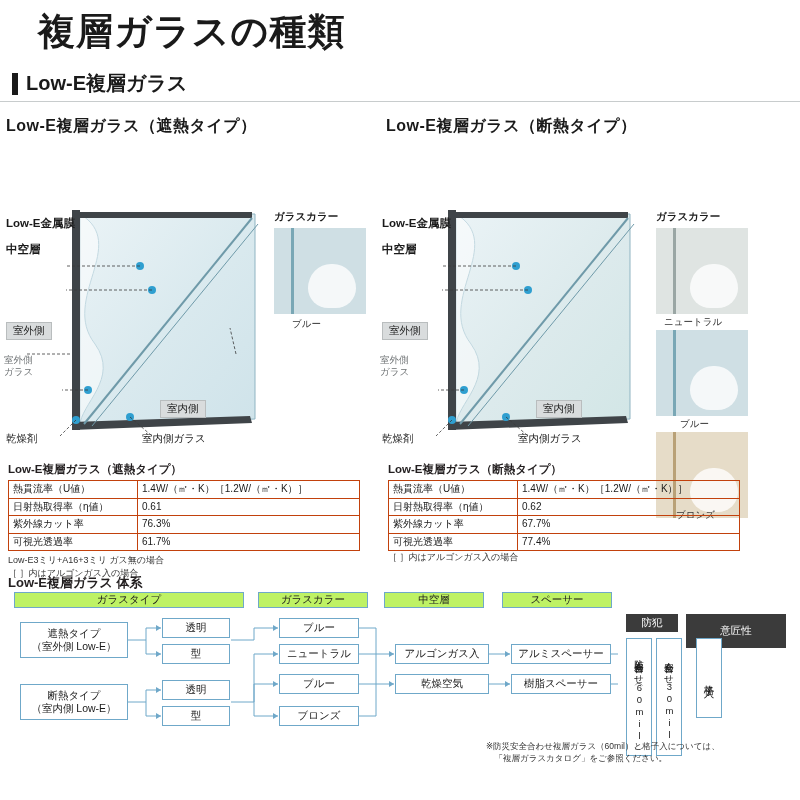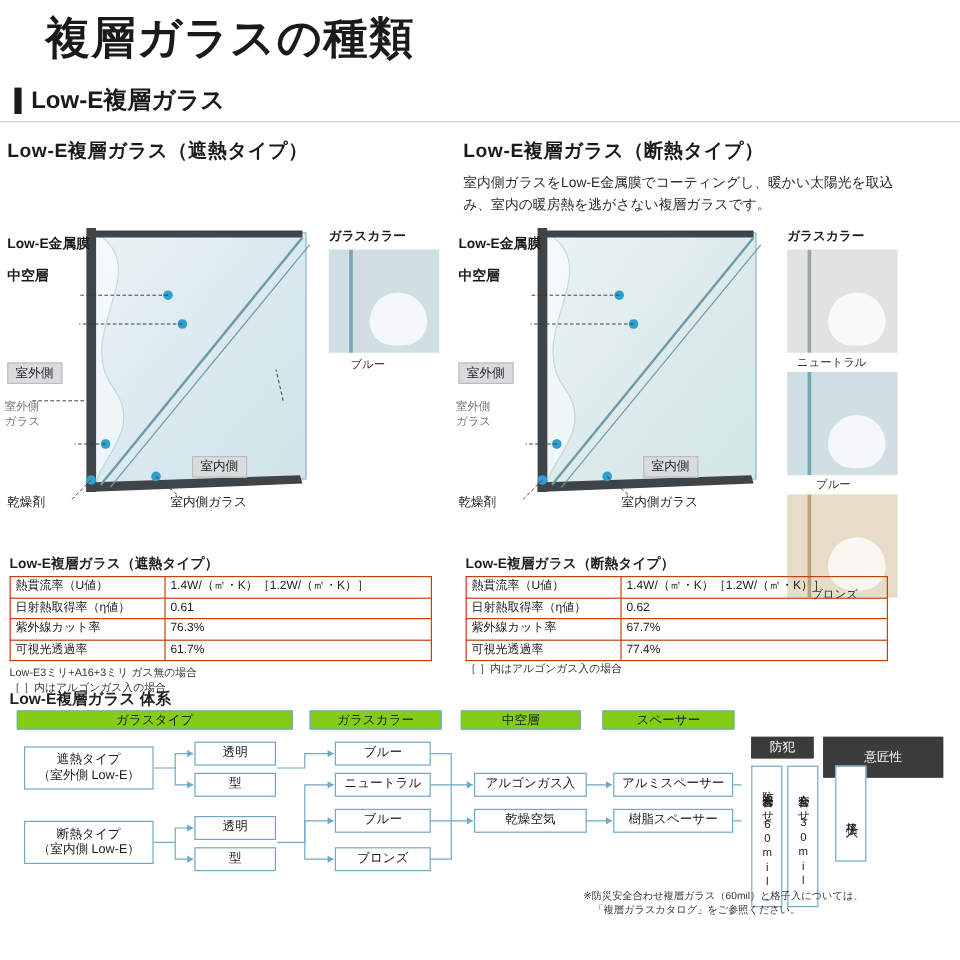--- a/index.html
+++ b/index.html
@@ -22,21 +22,21 @@
   .sub-title{font-size:20px;font-weight:bold;color:#1a1a1a;}
 
   
   .col{position:absolute;top:116px;width:380px;}
   .col-left{left:6px;}
   .col-right{left:386px;}
   .col-title{font-size:16px;font-weight:bold;color:#1a1a1a;letter-spacing:.5px;}
   .col-desc{font-size:11.5px;line-height:1.55;margin-top:8px;color:#2a2a2a;width:360px;}
 
   
-  .diagram{position:absolute;width:380px;height:260px;top:184px;}
+  .diagram{position:absolute;width:380px;height:260px;top:204px;}
   .diagram-left{left:0px;}
   .diagram-right{left:380px;}
   .dia-svg{position:absolute;left:0;top:0;}
 
   .lbl{position:absolute;font-size:10.5px;color:#1a1a1a;white-space:nowrap;}
   .lbl-b{font-weight:bold;font-size:11.5px;}
   .lbl-box{
     position:absolute;font-size:10.5px;color:#1a1a1a;white-space:nowrap;
     background:#d9dcdd;border:1px solid #b9bdbe;padding:1px 6px;
   }
@@ -65,21 +65,21 @@
   
   .flow-head{position:absolute;left:8px;top:574px;font-size:13px;font-weight:bold;}
   .flow-wrap{position:absolute;left:6px;top:592px;width:788px;height:200px;}
   .fsvg{position:absolute;left:0;top:0;}
   .fbox{
     position:absolute;border:1px solid #6fa8c9;background:#ffffff;
     font-size:10.5px;color:#1a1a1a;display:flex;align-items:center;justify-content:center;
     text-align:center;line-height:1.25;box-sizing:border-box;
   }
   .fhdr{
-    position:absolute;background:#84cc16;border:1px solid #6fa8c9;
+    position:absolute;background:#bef264;border:1px solid #6fa8c9;
     font-size:10.5px;color:#1a1a1a;display:flex;align-items:center;justify-content:center;
     box-sizing:border-box;
   }
   .fdark{
     position:absolute;background:#3b3b3b;color:#fff;border:1px solid #3b3b3b;
     font-size:10.5px;display:flex;align-items:center;justify-content:center;
     box-sizing:border-box;
   }
   .vtext{
     writing-mode:vertical-rl;text-orientation:upright;letter-spacing:1px;
@@ -97,21 +97,20 @@
     <div class="sub-title">Low-E複層ガラス</div>
   </div>
   <div style="position:absolute;left:0;top:101px;width:800px;height:1px;background:#c8cccd;"></div>
 
   <div class="col col-left">
     <div class="col-title">Low-E複層ガラス（遮熱タイプ）</div>
   </div>
 
   <div class="col col-right">
     <div class="col-title">Low-E複層ガラス（断熱タイプ）</div>
-    <div class="col-desc">室内側ガラスをLow-E金属膜でコーティングし、暖かい太陽光を取込み、室内の暖房熱を逃がさない複層ガラスです。</div>
   </div>
 
   <div class="diagram diagram-left">
     <svg class="dia-svg" width="380" height="260" viewBox="0 0 380 260">
       <defs>
         <linearGradient id="gl1" x1="0" y1="0" x2="1" y2="1">
           <stop offset="0%" stop-color="#eaf3f6"></stop>
           <stop offset="55%" stop-color="#d9e9ee"></stop>
           <stop offset="100%" stop-color="#cfe3ea"></stop>
         </linearGradient>

